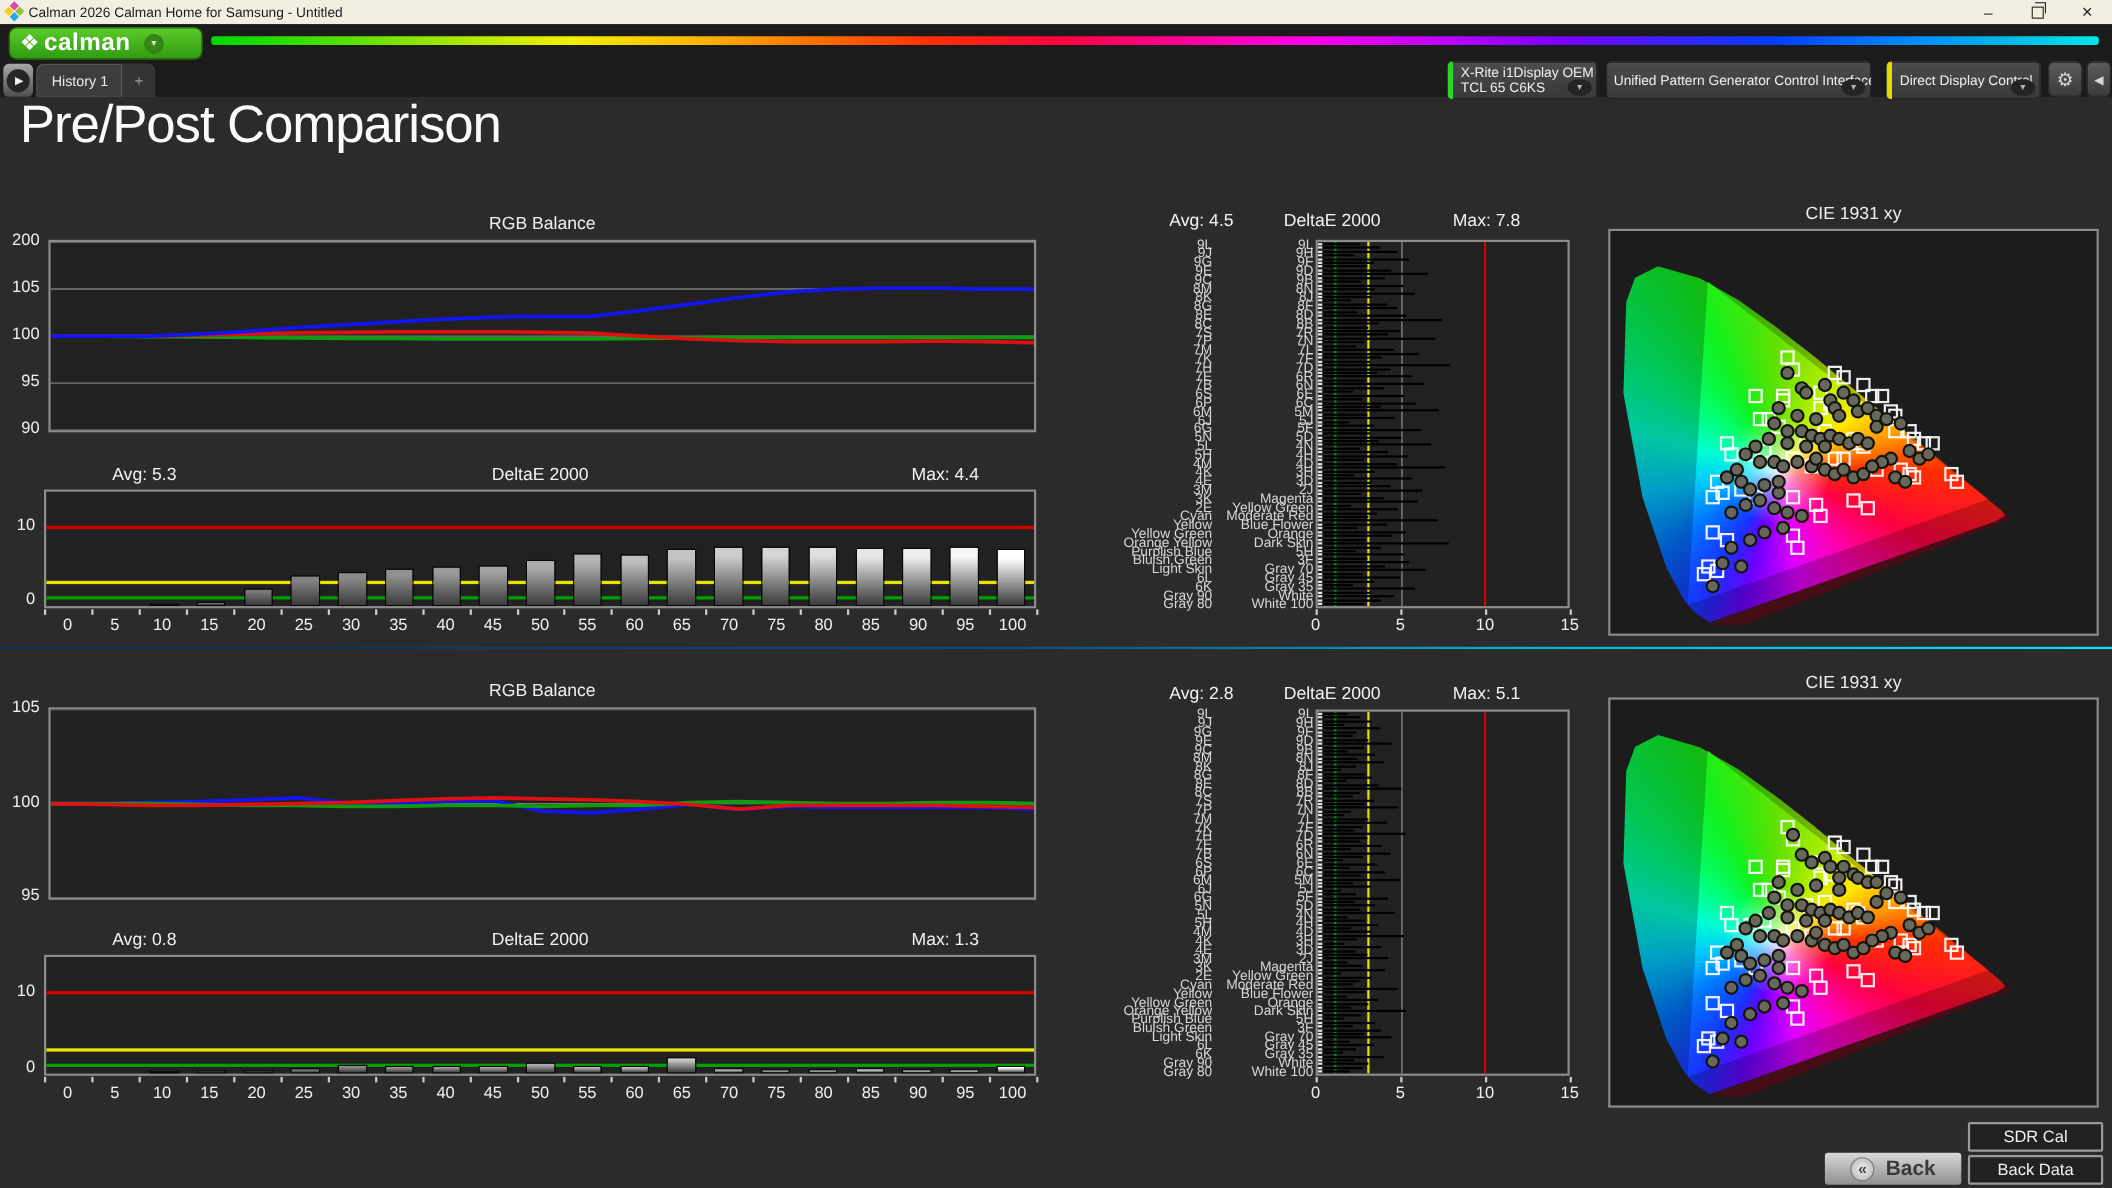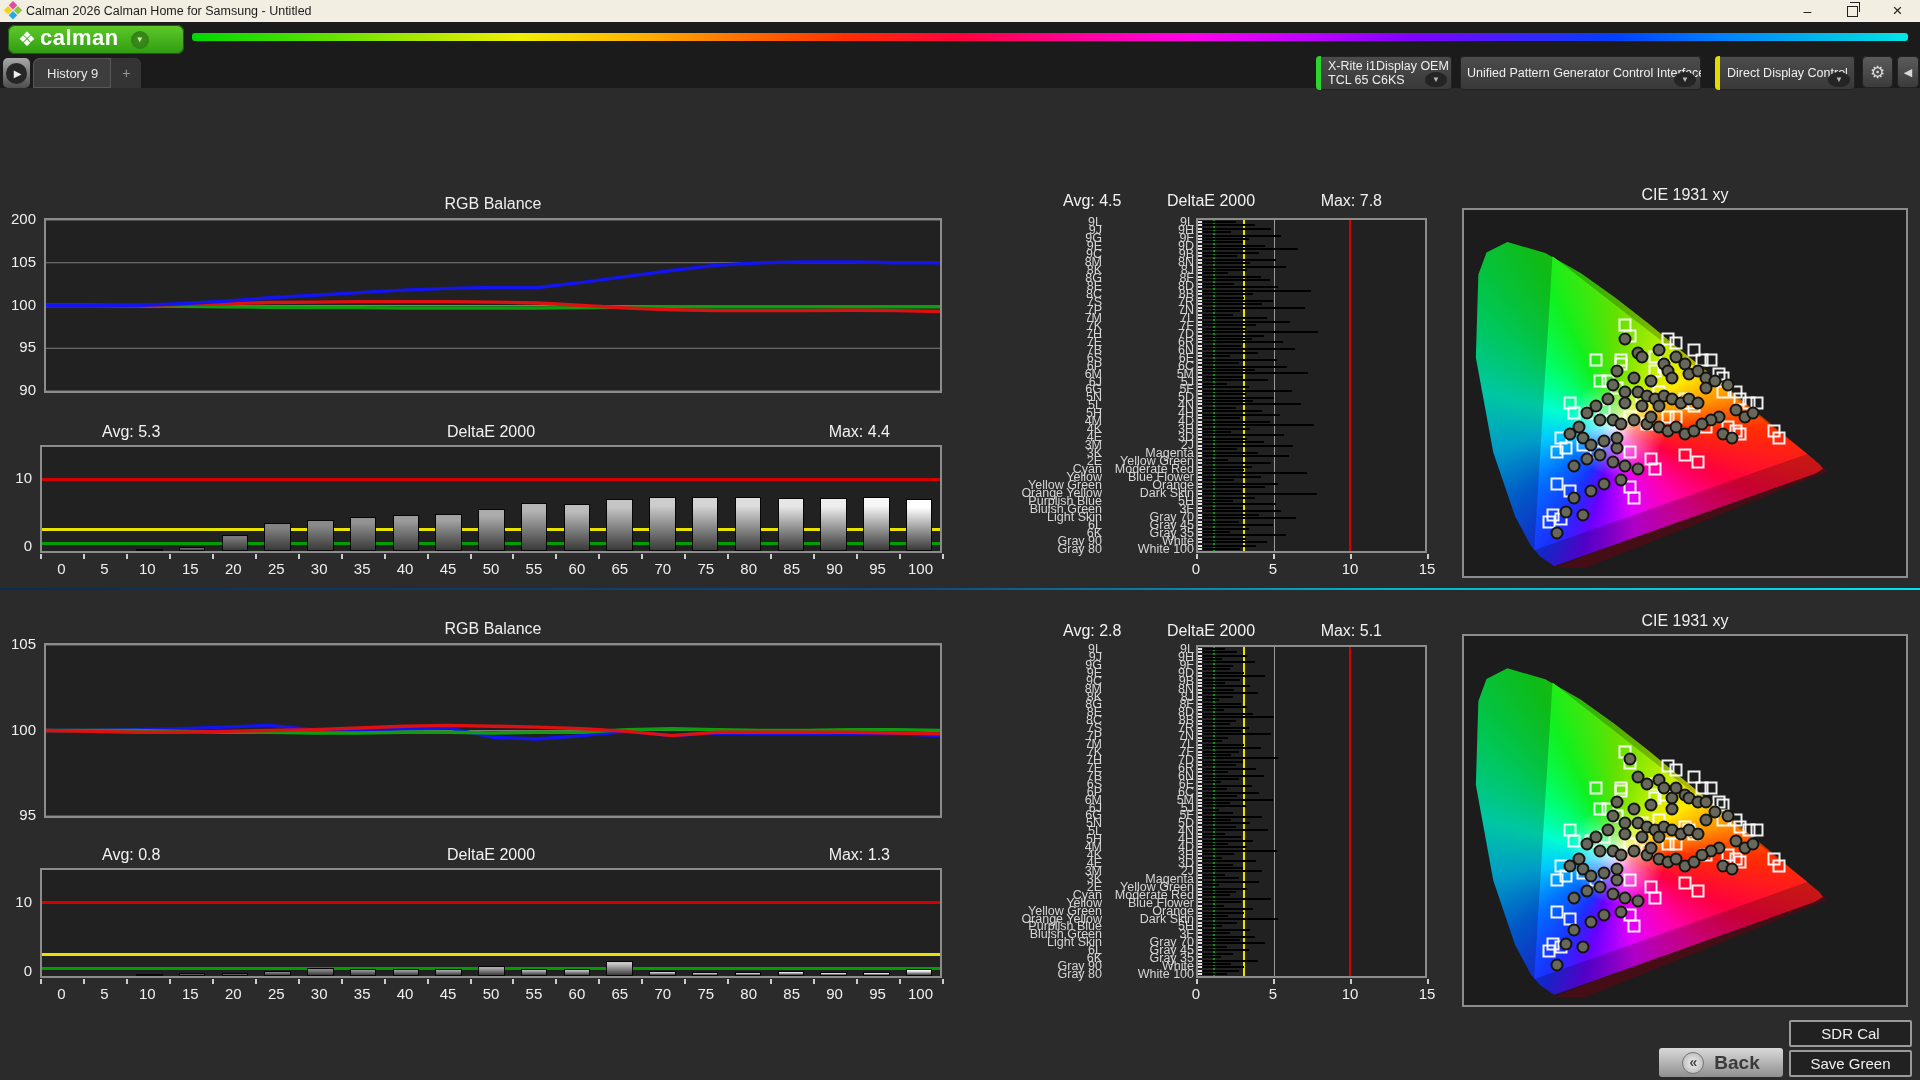--- a/index.html
+++ b/index.html
@@ -117,21 +117,21 @@
       <span class="diamond">❖</span>
       <span class="word">calman</span>
       <span class="dd-circle">▼</span>
     </div>
     <div class="rainbow"></div>
 
     <div class="nav-btn">
       <span class="circ">▶</span>
     </div>
     <div class="tab">
-      <span class="lab">History 9</span>
+      <span class="lab">History 1</span>
       <span class="plus">+</span>
     </div>
 
     <div class="drop" style="left:1316px;width:136px;">
       <span class="statusbar" style="background:#2bd52b;"></span>
       <span class="txt"><span>X-Rite i1Display OEM</span><br>
         <span>TCL 65 C6KS</span></span>
       <span class="arrow">▼</span>
     </div>
     <div class="drop" style="left:1460px;width:241px;">
@@ -145,20 +145,21 @@
       <span class="arrow">▼</span>
     </div>
     <div class="sq-btn" style="left:1862px;width:31px;font-size:17px;">
       <span>⚙</span>
     </div>
     <div class="sq-btn" style="left:1897px;width:22px;font-size:11px;">
       <span>◀</span>
     </div>
   </div>
 
+  <div class="page-title">Pre/Post Comparison</div>
 
   <div class="chart-title" style="left:44px;top:195px;width:898px;">RGB Balance</div>
   <div class="hdr" style="left:40px;top:423px;width:902px;">
     <span class="ttl">DeltaE 2000</span>
     <span class="avg" style="left:62px;">Avg: 5.3</span>
     <span class="max" style="right:52px;">Max: 4.4</span>
   </div>
   <div class="hdr" style="left:1040px;top:192px;width:342px;">
     <span class="ttl">DeltaE 2000</span>
     <span class="avg" style="left:23px;">Avg: 4.5</span>
@@ -182,21 +183,21 @@
   <div class="separator"></div>
 
   <div class="btn-dark" style="left:1789px;top:1020px;width:123px;height:27px;">
     <span>SDR Cal</span>
   </div>
   <div class="btn-back">
     <span class="circ">«</span>
     <span>Back</span>
   </div>
   <div class="btn-dark" style="left:1789px;top:1050px;width:123px;height:27px;">
-    <span>Save Green</span>
+    <span>Back Data</span>
   </div>
 <div class="plot" style="left: 44px; top: 218px; width: 898px; height: 175px;"><svg width="898" height="175">
         <line x1="0" x2="898" y1="0" y2="0" stroke="#7d7d7d" stroke-width="1.2"></line>
         <line x1="0" x2="898" y1="42.75" y2="42.75" stroke="#7d7d7d" stroke-width="1.2"></line>
         <line x1="0" x2="898" y1="85.5" y2="85.5" stroke="#7d7d7d" stroke-width="1.2"></line>
         <line x1="0" x2="898" y1="128.25" y2="128.25" stroke="#7d7d7d" stroke-width="1.2"></line>
         <line x1="0" x2="898" y1="171" y2="171" stroke="#7d7d7d" stroke-width="1.2"></line>
         <polyline points="0,85.5 44.7,85.5 89.4,85.92749999999997 134.1,86.35499999999995 178.8,86.78250000000006 223.5,87.21000000000002 268.2,87.63749999999999 312.9,87.63749999999999 357.6,88.06499999999998 402.3,88.06499999999998 447,88.06499999999998 491.70000000000005,88.06499999999998 536.4,87.63749999999999 581.1,87.21000000000002 625.8,86.78250000000006 670.5,86.78250000000006 715.2,86.78250000000006 759.9,86.78250000000006 804.6,86.78250000000006 849.3,86.78250000000006 894,86.78250000000006" fill="none" stroke="#0f9d0f" stroke-width="3.4"></polyline>
         <polyline points="0,85.5 44.7,85.5 89.4,85.5 134.1,84.64500000000005 178.8,83.78999999999998 223.5,82.50750000000005 268.2,82.07999999999996 312.9,81.65249999999997 357.6,81.65249999999997 402.3,81.65249999999997 447,82.07999999999996 491.70000000000005,82.93500000000003 536.4,85.5 581.1,88.06499999999998 625.8,89.775 670.5,90.62999999999995 715.2,90.62999999999995 759.9,90.62999999999995 804.6,90.20249999999997 849.3,90.62999999999995 894,91.48500000000003" fill="none" stroke="#dd1111" stroke-width="3.4"></polyline>
         <polyline points="0,85.5 44.7,85.5 89.4,85.5 134.1,83.78999999999998 178.8,81.225 223.5,77.80499999999995 268.2,75.23999999999997 312.9,72.675 357.6,70.11000000000003 402.3,68.4 447,67.54500000000004 491.70000000000005,67.54500000000004 536.4,62.41499999999998 581.1,56.42999999999996 625.8,50.44500000000004 670.5,45.314999999999976 715.2,42.75 759.9,41.895000000000046 804.6,41.895000000000046 849.3,42.75 894,42.75" fill="none" stroke="#1414ee" stroke-width="3.4"></polyline>

